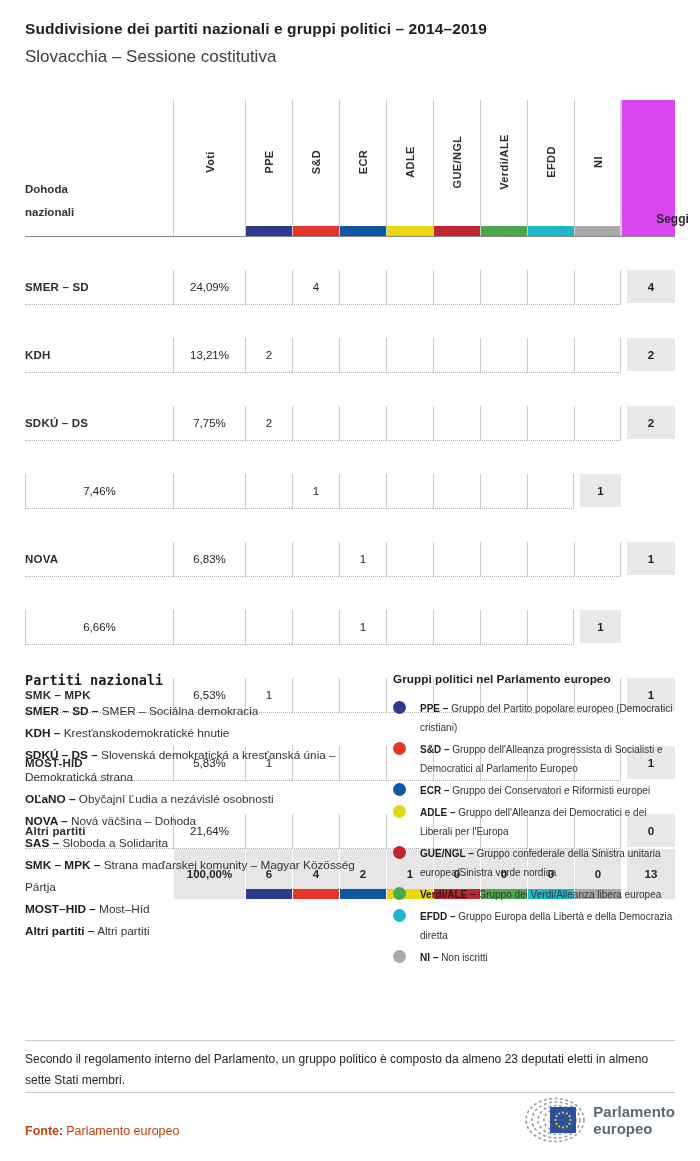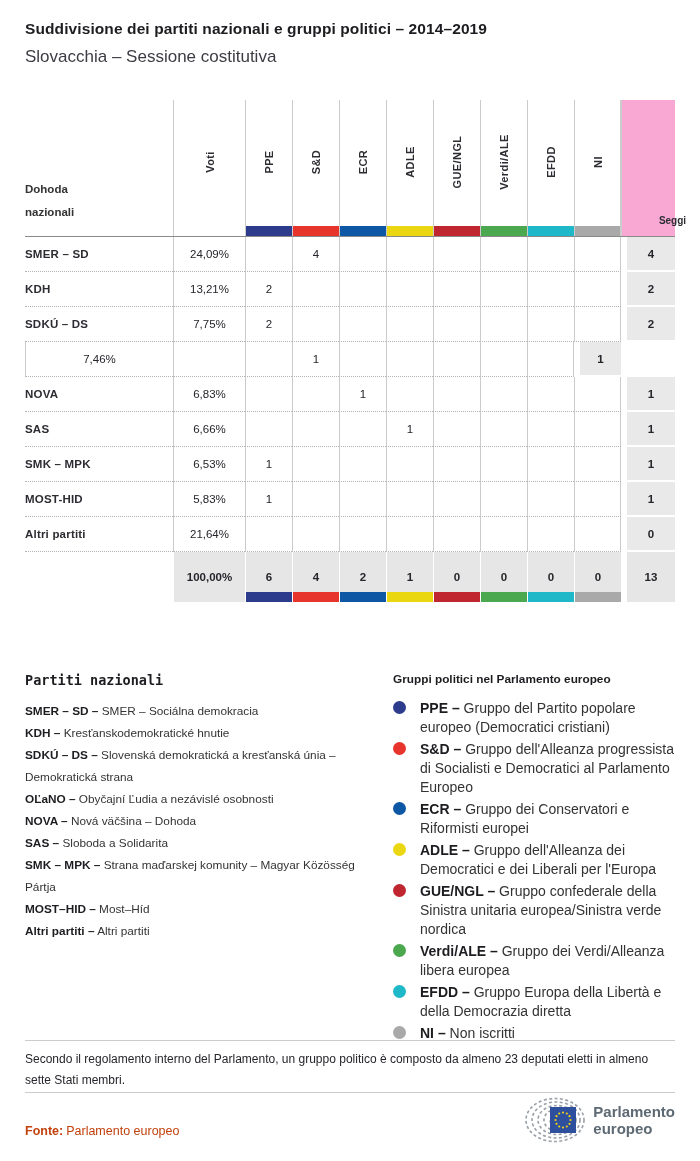--- a/index.html
+++ b/index.html
@@ -19,24 +19,24 @@
   .thead { height:137px; border-bottom:1px solid #8a8a8a; }
   .thead .hc { position:relative; border-left:1px solid #ccc; }
   .thead .h-party { border-left:none; display:flex; flex-direction:column; justify-content:flex-end;
                     padding-bottom:12px; font-weight:700; font-size:11.5px; color:#333; line-height:23px; }
   .vlabel { position:absolute; top:8px; left:0; right:0; height:108px;
             display:flex; align-items:center; justify-content:center; }
   .vlabel span { transform:rotate(-90deg); white-space:nowrap; font-weight:700; font-size:11px;
                  letter-spacing:0.4px; color:#2c2c32; }
   .hbar { position:absolute; bottom:0; left:0; right:0; height:10px; }
   .h-ni { border-right:1px solid #ccc; }
-  .h-seggi { background:#f9a8d4; border-left:6px solid #fff; display:flex; align-items:flex-end;
-             justify-content:center; padding-bottom:10px; font-weight:700; font-size:10px; color:#2c2c32;padding-left:48px; }
-
-  .trow { height:35px; }
+  .h-seggi { background:#d946ef; border-left:6px solid #fff; display:flex; align-items:flex-end;
+             justify-content:center; padding-bottom:10px; font-weight:700; font-size:12px; color:#2c2c32;padding-left:48px; }
+
+  .trow { height:35px;margin-top:33px; }
   .trow .c { border-left:1px solid #ccc; border-bottom:1px dotted #b3b3b3;
              display:flex; align-items:center; justify-content:center; font-size:11.5px; color:#25252b; }
   .trow .c-party { border-left:none; justify-content:flex-start; font-weight:700; letter-spacing:0.2px; color:#2c2c32; }
   .trow .c-ni { border-right:1px solid #ccc; }
   .trow .c-seggi { background:#e9e9e9; border-left:6px solid #fff; border-bottom:2px solid #fff; font-weight:700; }
 
   .ttotal { height:50px; }
   .ttotal .tc { position:relative; background:#e6e6e6; border-left:1px solid #fff;
                 display:flex; align-items:center; justify-content:center;
                 font-size:11.5px; font-weight:700; color:#25252b; }
@@ -48,21 +48,21 @@
   .legend { position:absolute; left:25px; top:672px; width:650px; display:flex; }
   .leg-left { width:358px; }
   .leg-left h3 { font-family:"DejaVu Sans Mono", monospace; font-size:13.5px; font-weight:700;
                  color:#1d1d21; margin-bottom:12px; }
   .party-item { font-size:11.8px; line-height:22px; color:#333; width:340px; }
   .party-item b { color:#1d1d21; }
   .leg-right { margin-left:10px; flex:1; }
   .leg-right h3 { font-size:11.8px; font-weight:700; color:#1d1d21; margin-bottom:13px; }
   .group-item { display:flex; margin-bottom:3px; }
   .group-item .dot { width:13px; height:13px; border-radius:50%; flex:none; margin-top:2px; }
-  .group-item .gtext { margin-left:14px; font-size:14px; line-height:19px; color:#333; }
+  .group-item .gtext { margin-left:14px; font-size:10px; line-height:19px; color:#333; }
   .group-item .gtext b { color:#1d1d21; }
 
   
   .rule { position:absolute; left:25px; width:650px; height:1px; background:#ccc; }
   .rule-1 { top:1040px; } .rule-2 { top:1092px; }
   .note { position:absolute; left:25px; top:1049px; width:648px; font-size:12px; line-height:21px; color:#25252b; }
   .source { position:absolute; left:25px; top:1124px; font-size:12.5px; color:#c2410c; }
   .source b { margin-right:3px; }
   .ep-logo { position:absolute; right:25px; top:1096px; display:flex; align-items:center; }
   .ep-logo .logo-text { margin-left:8px; font-size:15px; font-weight:700; color:#5d6973; line-height:17px; }
@@ -194,21 +194,20 @@
     <div class="c"></div>
     <div class="c">1</div>
     <div class="c"></div>
     <div class="c"></div>
     <div class="c"></div>
     <div class="c"></div>
     <div class="c c-ni"></div>
     <div class="c c-seggi">1</div>
   </div>
   <div class="grid-row trow">
-    <div class="c c-party">SAS</div>
     <div class="c">6,66%</div>
     <div class="c"></div>
     <div class="c"></div>
     <div class="c"></div>
     <div class="c">1</div>
     <div class="c"></div>
     <div class="c"></div>
     <div class="c"></div>
     <div class="c c-ni"></div>
     <div class="c c-seggi">1</div>

